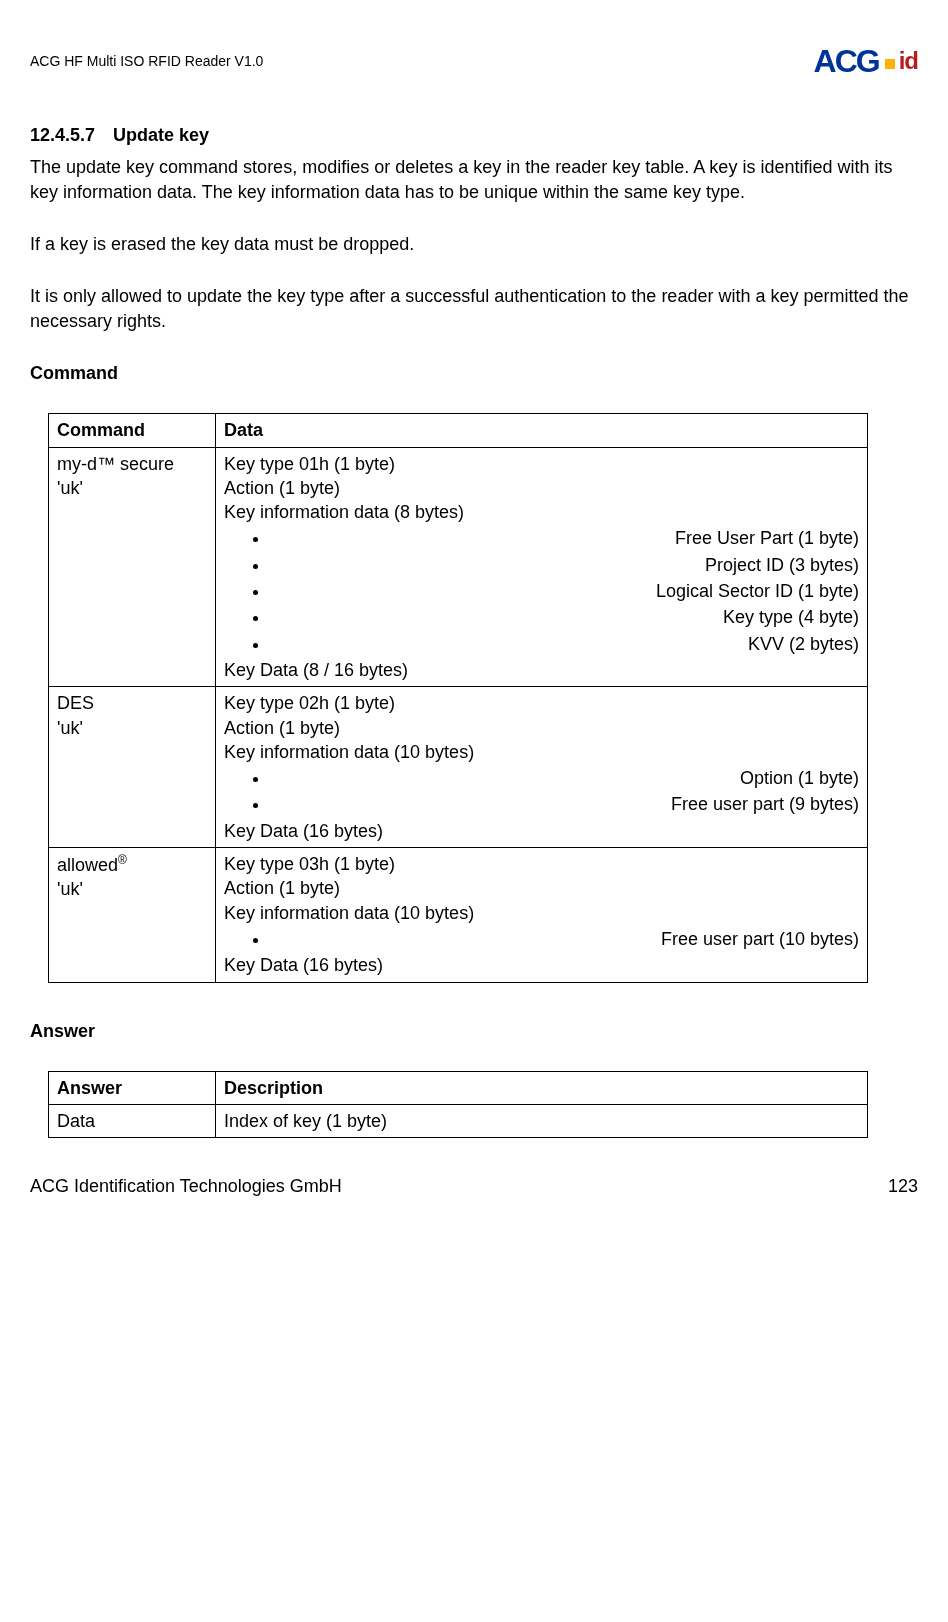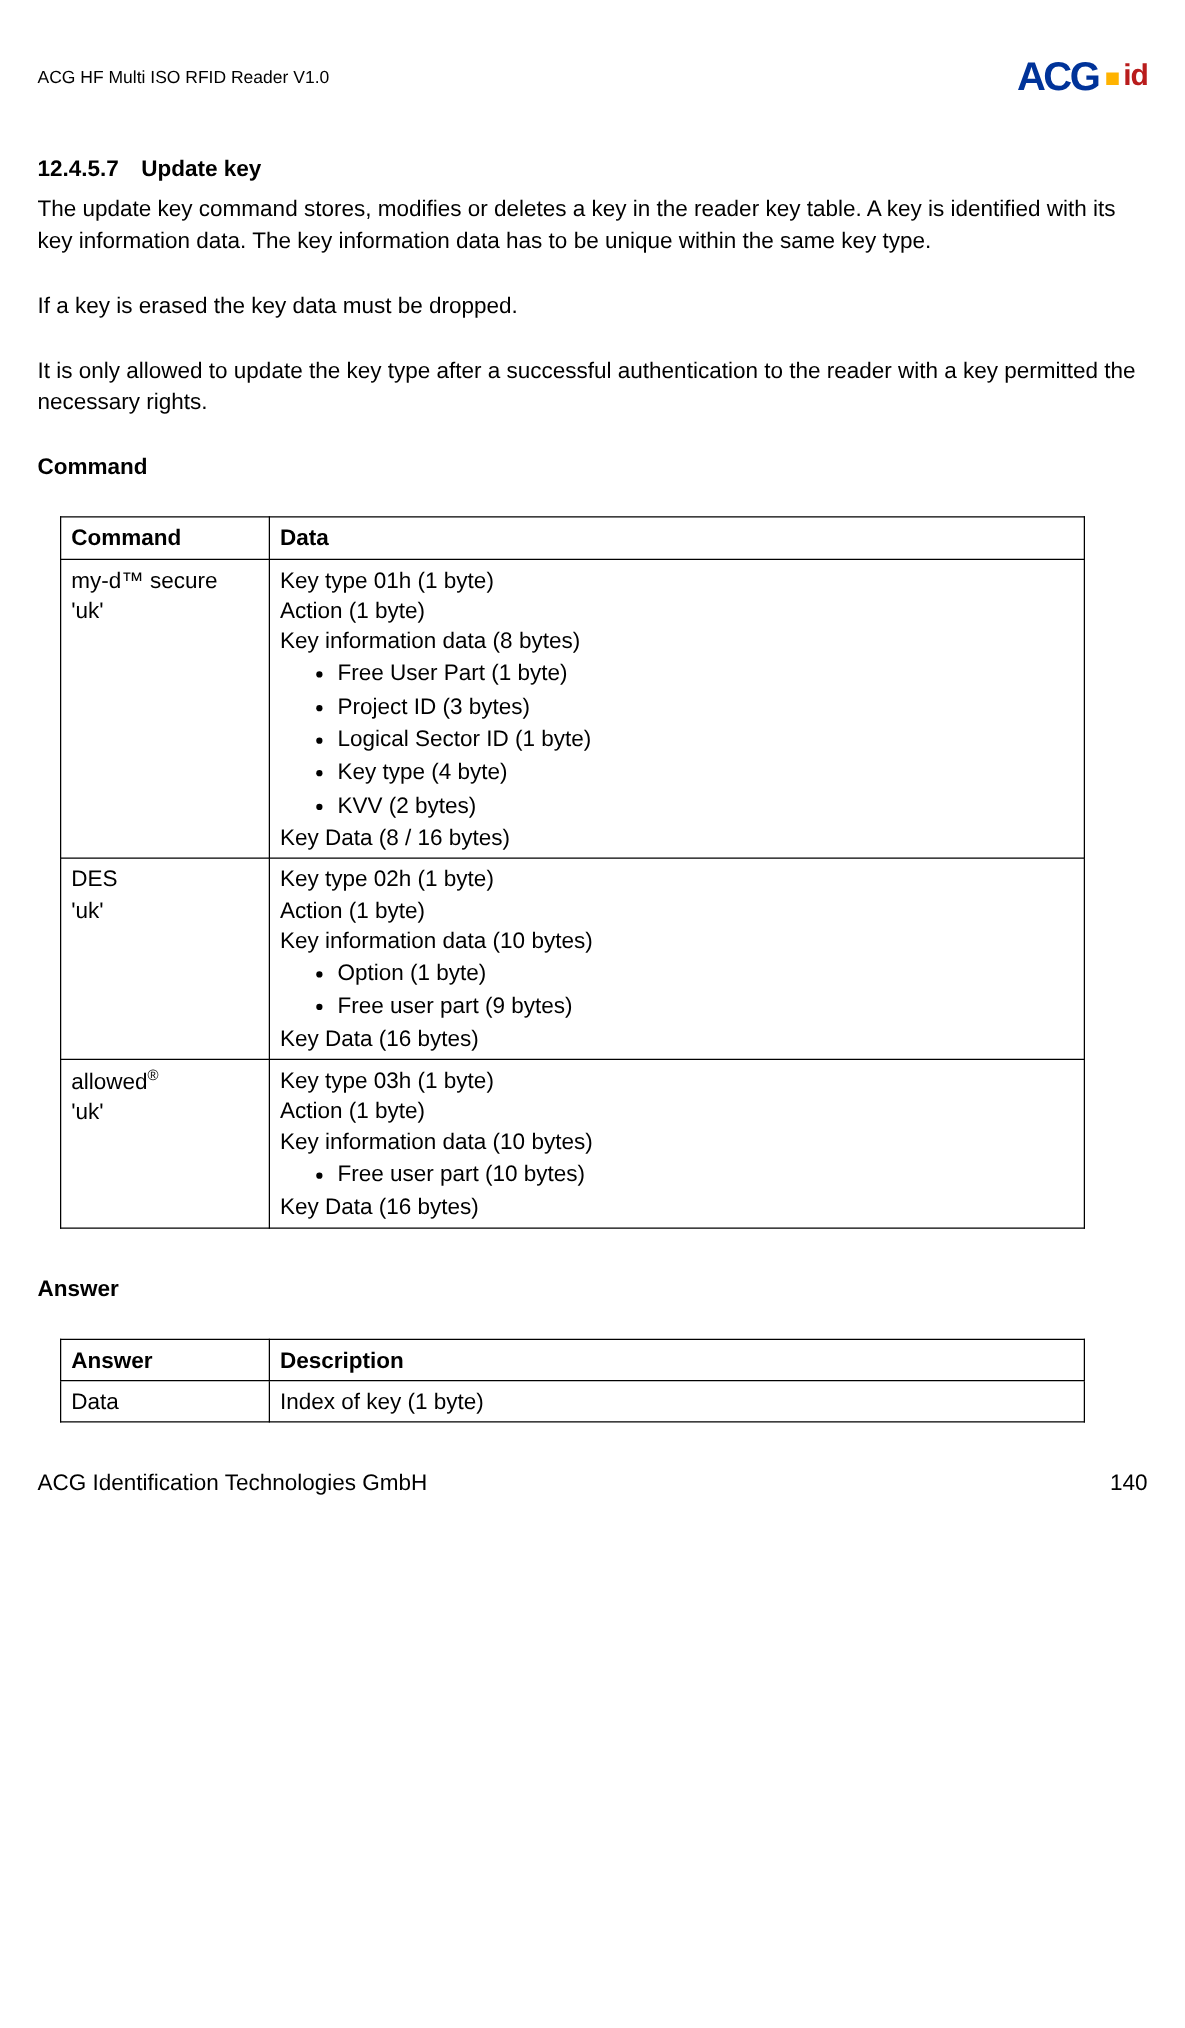--- a/index.html
+++ b/index.html
@@ -80,20 +80,21 @@
   }
   td.cmdcol {
     width: 150px;
   }
   ul {
     margin: 2px 0;
     padding-left: 46px;
   }
   li {
     margin: 2px 0;
+    text-align: right;
   }
   .footer-row {
     display: flex;
     justify-content: space-between;
     margin-top: 30px;
     font-size: 18px;
     gap: 40px;
   }
   .sup { vertical-align: super; font-size: 12px; }
 </style>
@@ -189,14 +190,14 @@
   </tr>
   <tr>
     <td class="cmdcol">Data</td>
     <td>Index of key (1 byte)</td>
   </tr>
 </tbody>
   </table>
 
 <div class="footer-row">
   <div>ACG Identification Technologies GmbH</div>
-  <div>140</div>
+  <div>123</div>
 </div>
 
 </body></html>

